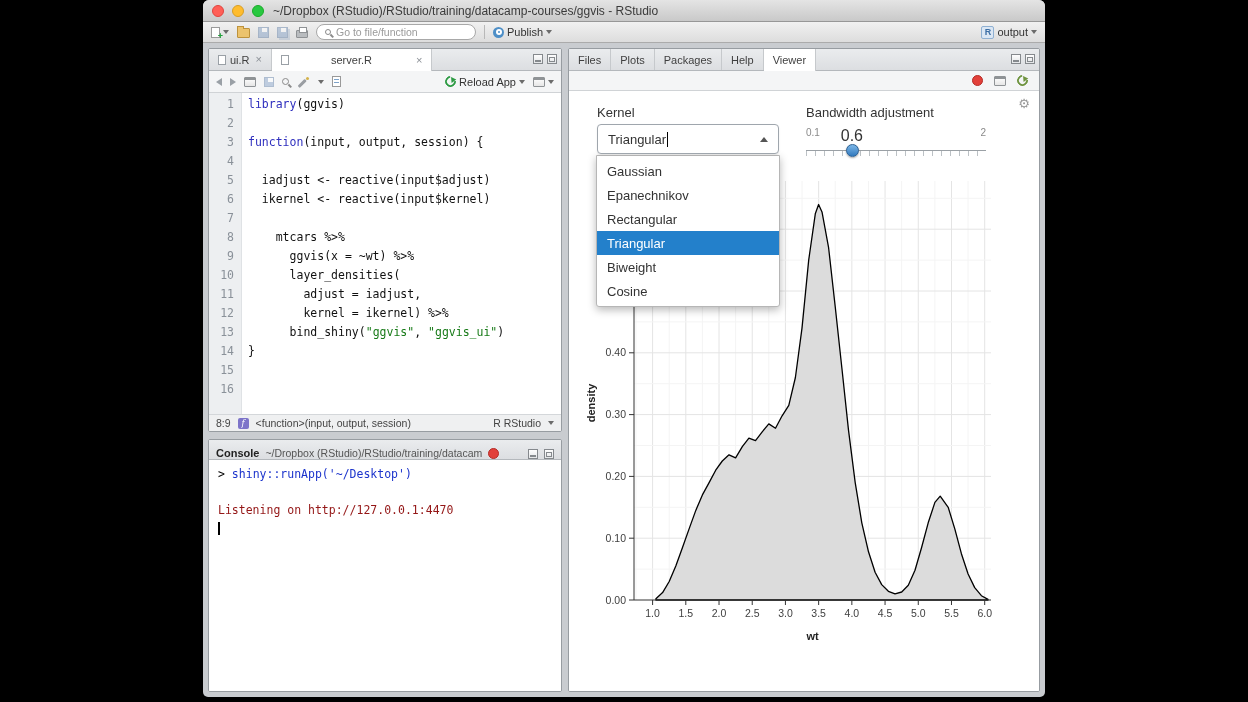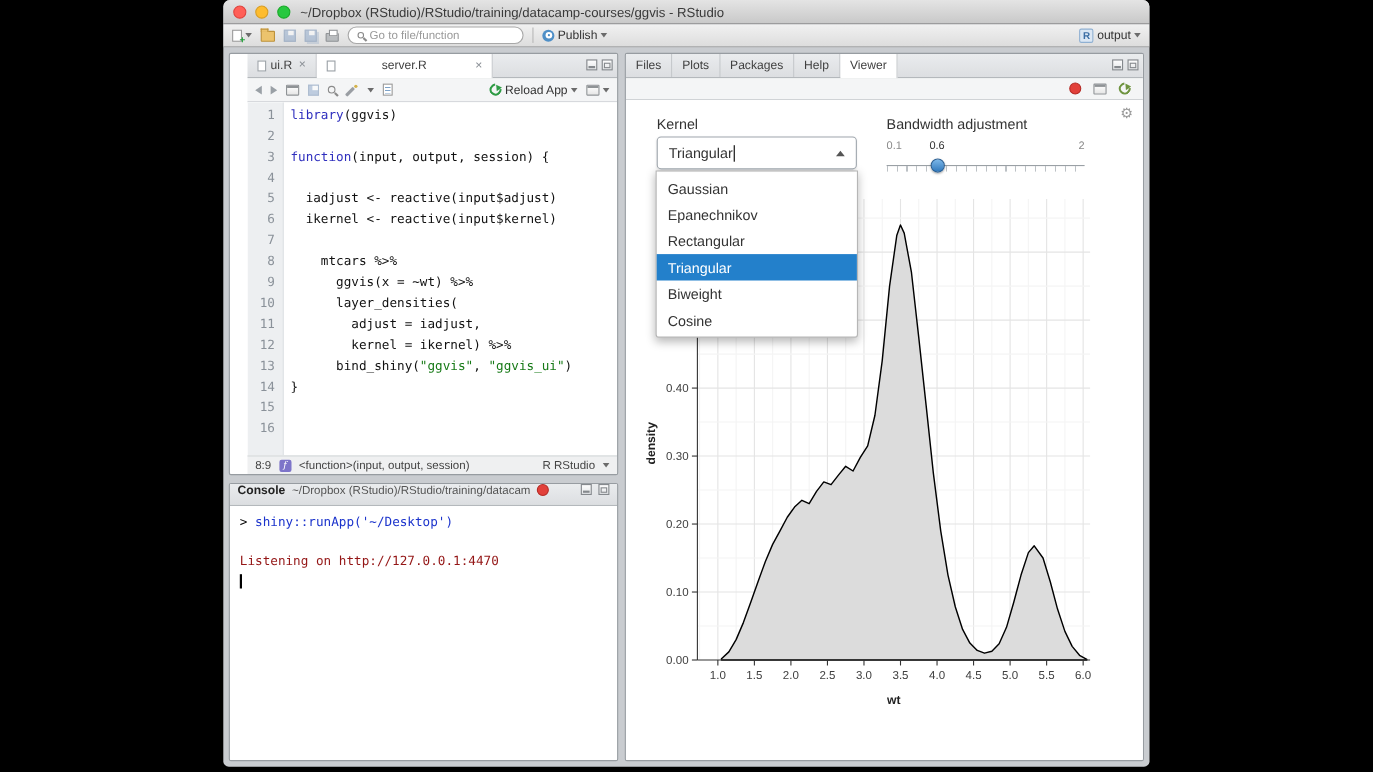--- a/index.html
+++ b/index.html
@@ -48,21 +48,21 @@
   .icon-publish::before{content:"";position:absolute;inset:2.5px;background:#fff;border-radius:50%;}
   .icon-publish::after{content:"";position:absolute;inset:4.5px;background:#4e8fc7;border-radius:50%;}
   .icon-rproj{width:13px;height:13px;background:#dbe7f4;border:1px solid #8fb0d2;border-radius:2px;
     font-size:9px;font-weight:bold;color:#3c6ea5;display:flex;align-items:center;justify-content:center;}
 
   
   .main{flex:1;display:flex;padding:5px;gap:6px;}
   .left-col{flex:0 0 354px;display:flex;flex-direction:column;gap:7px;min-width:0;}
   .right-col{flex:1;display:flex;flex-direction:column;gap:6px;min-width:0;}
   .pane{background:#fff;border:1px solid #979ca1;border-radius:2px;display:flex;flex-direction:column;overflow:hidden;}
-  #source-pane{flex:0 0 384px;padding-left:16px;}
+  #source-pane{flex:0 0 384px;}
   #console-pane{flex:1;}
   #env-pane{flex:0 0 23px;}
   #viewer-pane{flex:1;}
 
   .tabbar{flex:0 0 22px;background:linear-gradient(#eaecee,#dcdee1);border-bottom:1px solid #b4b8bc;
     display:flex;align-items:stretch;position:relative;font-size:11px;color:#3f3f3f;}
   .tab{display:flex;align-items:center;gap:4px;padding:0 9px;border-right:1px solid #c6c9cc;}
   .tab.active{background:#fff;margin-bottom:-1px;gap:42px;}
   .file-icon{width:8px;height:10px;background:#fff;border:1px solid #9aa0a6;}
   .tab-close{color:#8b9096;font-size:11px;line-height:1;margin-left:2px;}
@@ -94,21 +94,21 @@
   .kw{color:#2f2fbe;}
   .st{color:#177a17;}
 
   .ed-status{flex:0 0 17px;background:#eff0f1;border-top:1px solid #d4d7da;display:flex;align-items:center;
     gap:7px;padding:0 7px;font-size:10.5px;color:#444;}
   .f-icon{width:11px;height:11px;border-radius:2px;background:#7d74c9;color:#fff;font-size:8.5px;font-style:italic;
     font-family:"DejaVu Serif",serif;display:flex;align-items:center;justify-content:center;flex:0 0 auto;}
 
   
   .console-header{flex:0 0 20px;background:linear-gradient(#eaecee,#dcdee1);border-bottom:1px solid #b4b8bc;
-    display:flex;align-items:flex-start;gap:6px;padding:0 7px;position:relative;}
+    display:flex;align-items:flex-end;gap:6px;padding:0 7px;position:relative;}
   .console-title{font-size:11px;font-weight:bold;color:#222;}
   .console-path{font-size:10.5px;color:#555;white-space:nowrap;overflow:hidden;text-overflow:ellipsis;max-width:235px;}
   .icon-stop{width:11px;height:11px;border-radius:50%;background:#e2403a;border:1px solid #b52c27;flex:0 0 auto;}
   .console-body{flex:1;font-family:"DejaVu Sans Mono",monospace;font-size:11.5px;line-height:18px;padding:5px 9px;color:#000;background:#fff;}
   .cmd{color:#1c34cc;}
   .msg{color:#941616;}
   .console-cursor{display:inline-block;width:1.5px;height:13px;background:#000;vertical-align:text-bottom;}
 
   
   .viewer-toolbar{flex:0 0 20px;background:#f4f5f6;border-bottom:1px solid #d0d3d6;display:flex;align-items:center;
@@ -126,21 +126,21 @@
     box-shadow:0 1px 2px rgba(0,0,0,.08);}
   .caret-up{margin-left:auto;width:0;height:0;border-left:4px solid transparent;border-right:4px solid transparent;border-bottom:5px solid #555;}
   .text-cursor{display:inline-block;width:1px;height:15px;background:#000;margin-left:1px;}
   .dropdown{position:absolute;left:27px;top:64px;width:184px;background:#fff;border:1px solid #b6b6b6;
     border-radius:0 0 3px 3px;box-shadow:0 3px 9px rgba(0,0,0,.28);z-index:10;padding:3px 0;}
   .dd-option{height:24px;display:flex;align-items:center;padding:0 10px;font-size:13px;color:#333;}
   .dd-option.selected{background:#2380cb;color:#fff;}
 
   .slider{position:absolute;left:237px;top:36px;width:180px;height:42px;z-index:2;}
   .slider-minmax{position:absolute;top:0;font-size:10px;color:#8a8a8a;}
-  .slider-val{position:absolute;top:0;font-size:10px;color:#333;transform:translateX(-50%);}
+  .slider-val{position:absolute;top:0;font-size:16px;color:#333;transform:translateX(-50%);}
   .slider-track{position:absolute;top:23px;left:0;right:0;height:6px;border-top:1px solid #9aa0a5;
     background:repeating-linear-gradient(90deg,#bcc1c5 0,#bcc1c5 1px,transparent 1px,transparent 9px);}
   .slider-handle{position:absolute;top:17px;width:13px;height:13px;margin-left:-6px;border-radius:50%;
     background:linear-gradient(#7cb7e8,#3179bd);border:1px solid #2a5f93;box-shadow:0 1px 2px rgba(0,0,0,.35);}
 
   #plot-svg{position:absolute;left:0;top:80px;z-index:1;font-family:"Liberation Sans",sans-serif;}
 </style>
 </head>
 <body>
 

